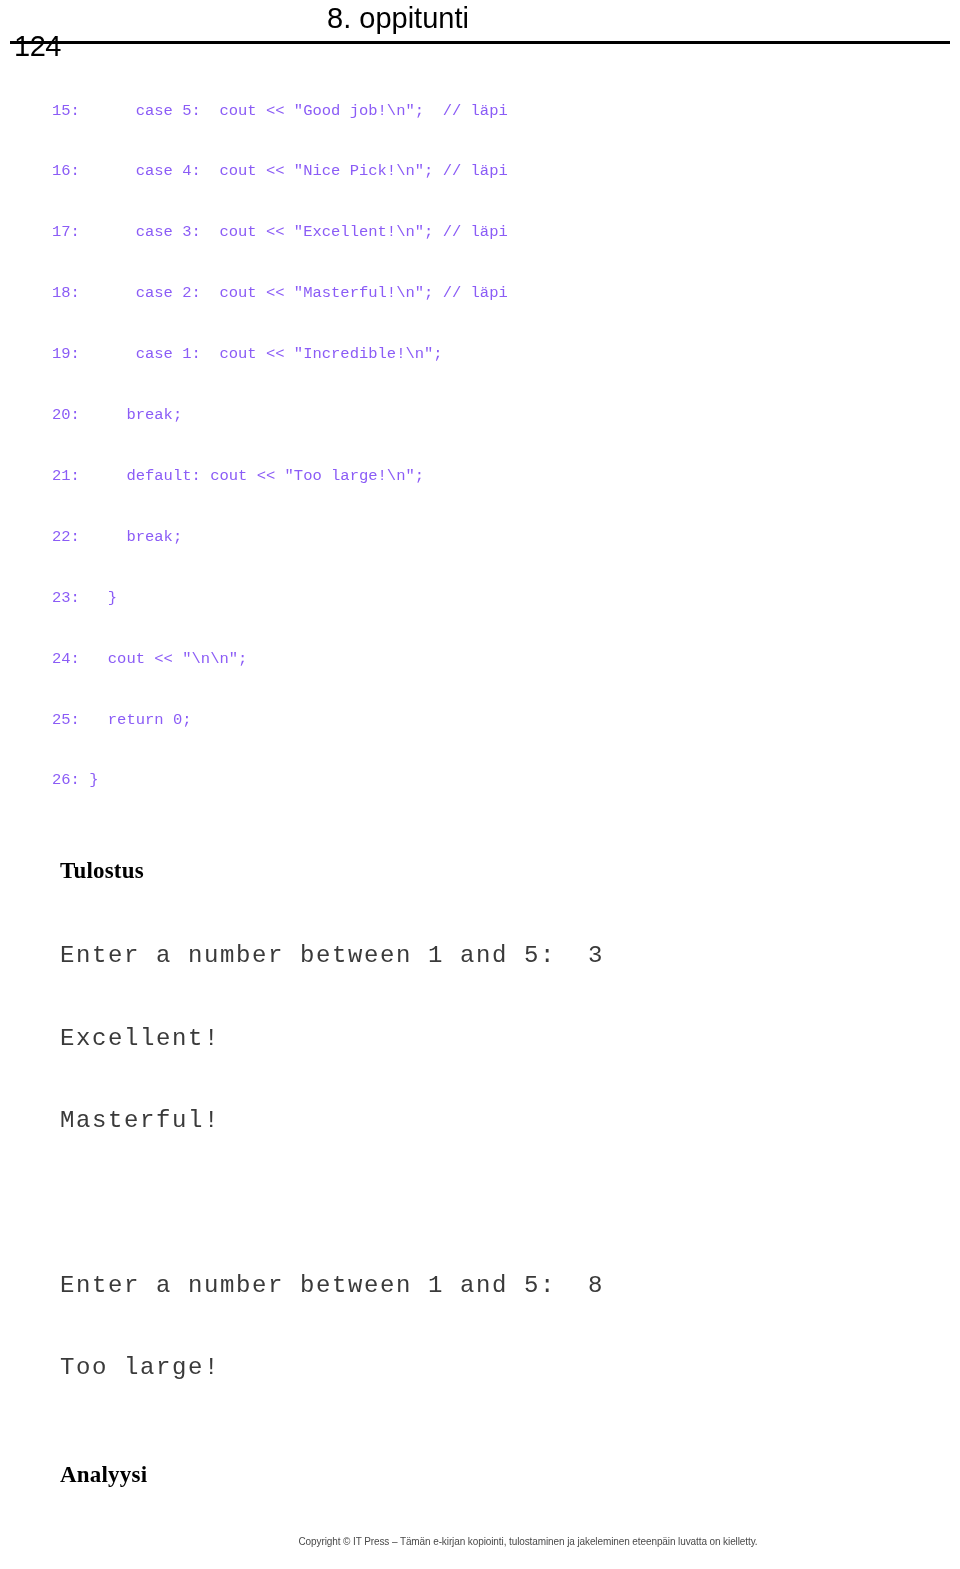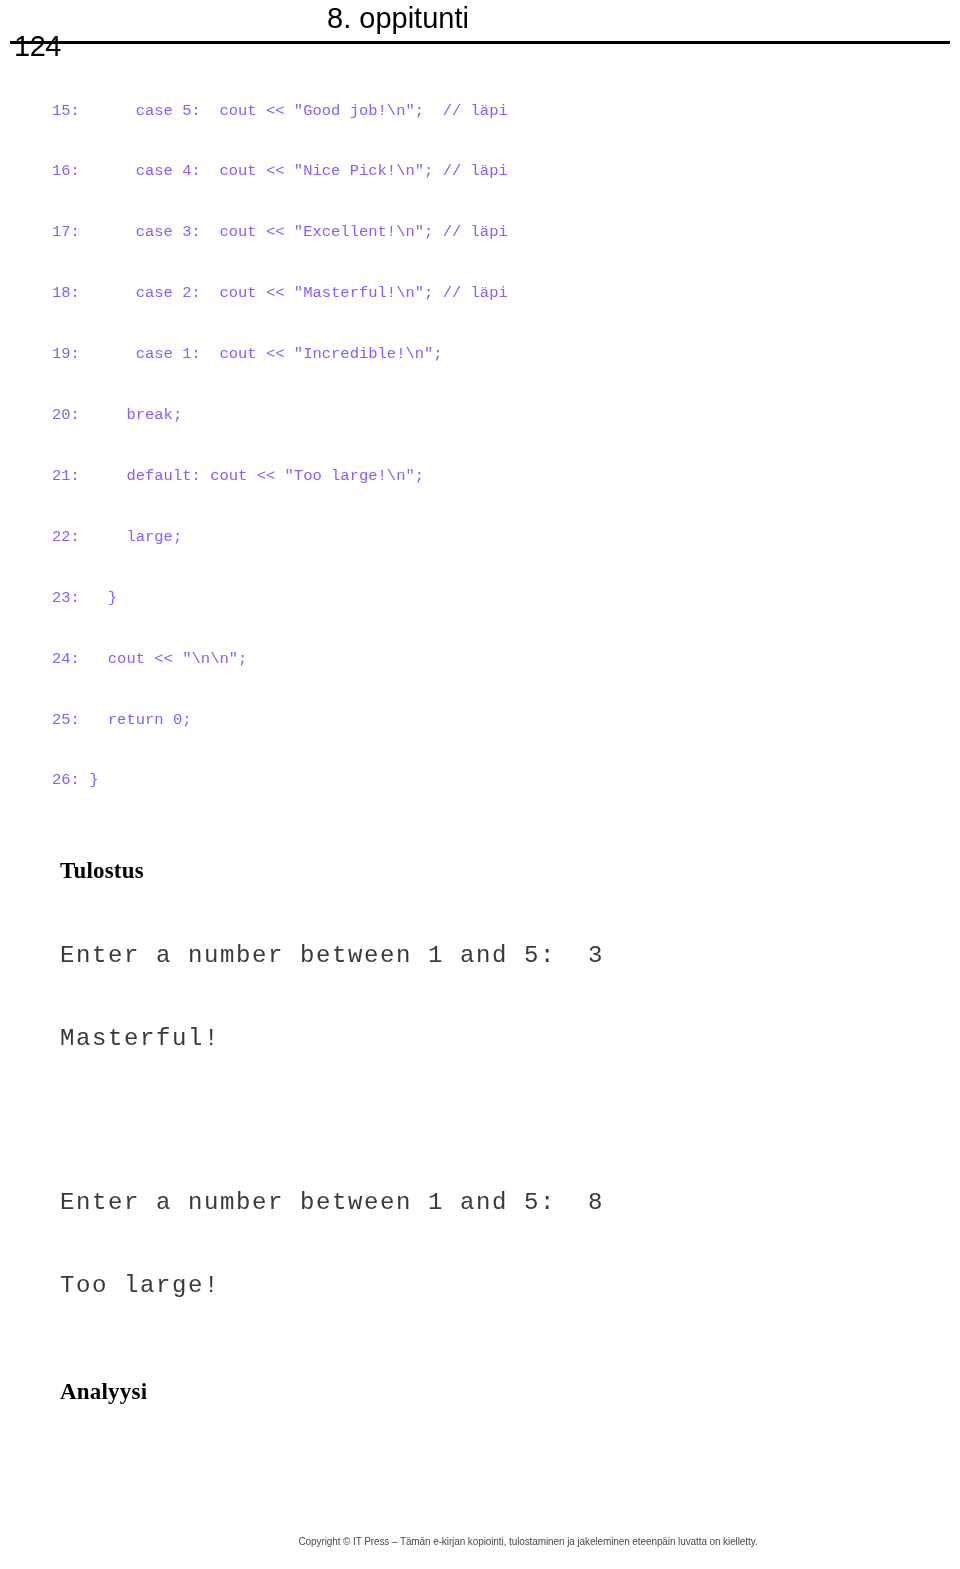--- a/index.html
+++ b/index.html
@@ -125,30 +125,31 @@
 <div id="content">
 
   <div class="code-listing" id="code-listing">
     <div class="code-line">15:      case 5:  cout &lt;&lt; "Good job!\n";  // läpi</div>
     <div class="code-line">16:      case 4:  cout &lt;&lt; "Nice Pick!\n"; // läpi</div>
     <div class="code-line">17:      case 3:  cout &lt;&lt; "Excellent!\n"; // läpi</div>
     <div class="code-line">18:      case 2:  cout &lt;&lt; "Masterful!\n"; // läpi</div>
     <div class="code-line">19:      case 1:  cout &lt;&lt; "Incredible!\n";</div>
     <div class="code-line">20:     break;</div>
     <div class="code-line">21:     default: cout &lt;&lt; "Too large!\n";</div>
-    <div class="code-line">22:     large;</div>
+    <div class="code-line">22:     break;</div>
     <div class="code-line">23:   }</div>
     <div class="code-line">24:   cout &lt;&lt; "\n\n";</div>
     <div class="code-line">25:   return 0;</div>
     <div class="code-line">26: }</div>
   </div>
 
   <h2 class="sub-heading" id="tulostus-heading">Tulostus</h2>
   <div class="output-block" id="tulostus-output">
     <div>Enter a number between 1 and 5:  3</div>
+    <div>Excellent!</div>
     <div>Masterful!</div>
     <div class="output-gap"></div>
     <div>Enter a number between 1 and 5:  8</div>
     <div>Too large!</div>
   </div>
 
   <h2 class="sub-heading" id="analyysi-heading">Analyysi</h2>
 
 </div>
 

